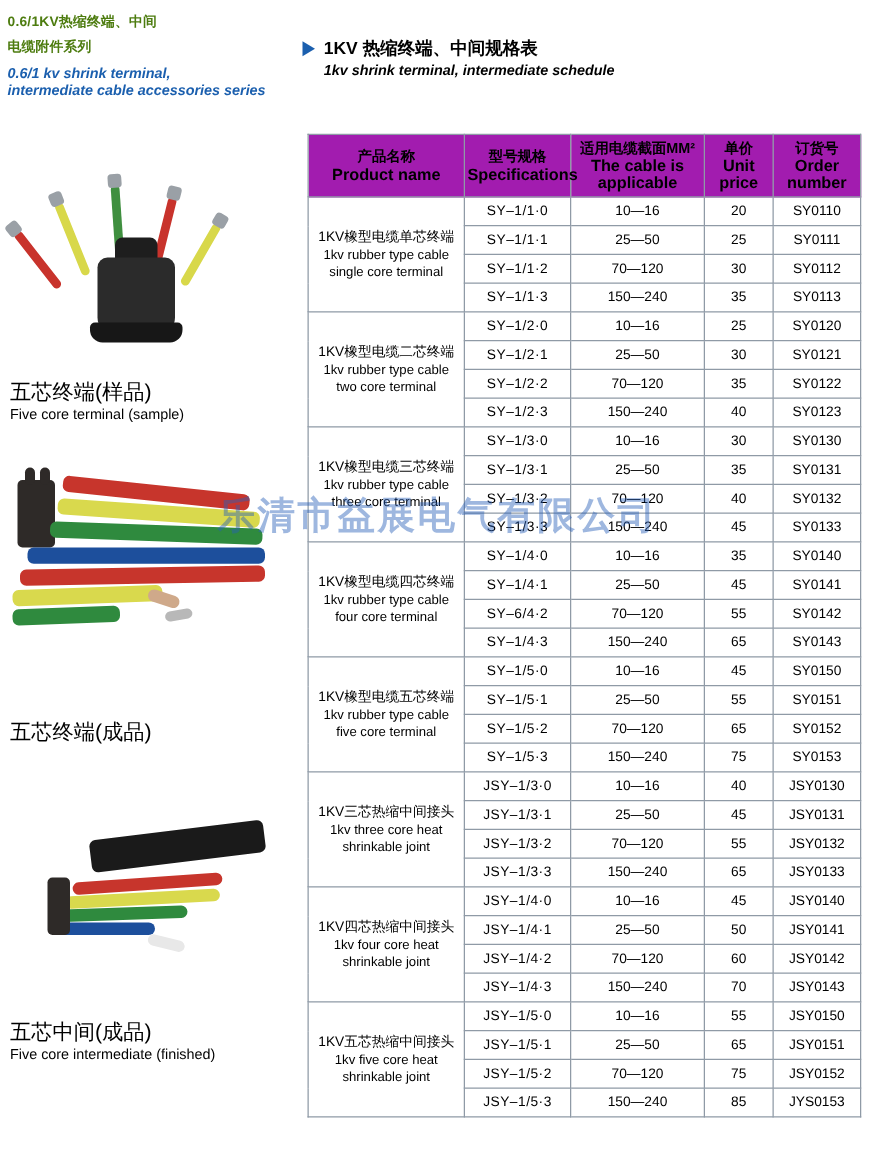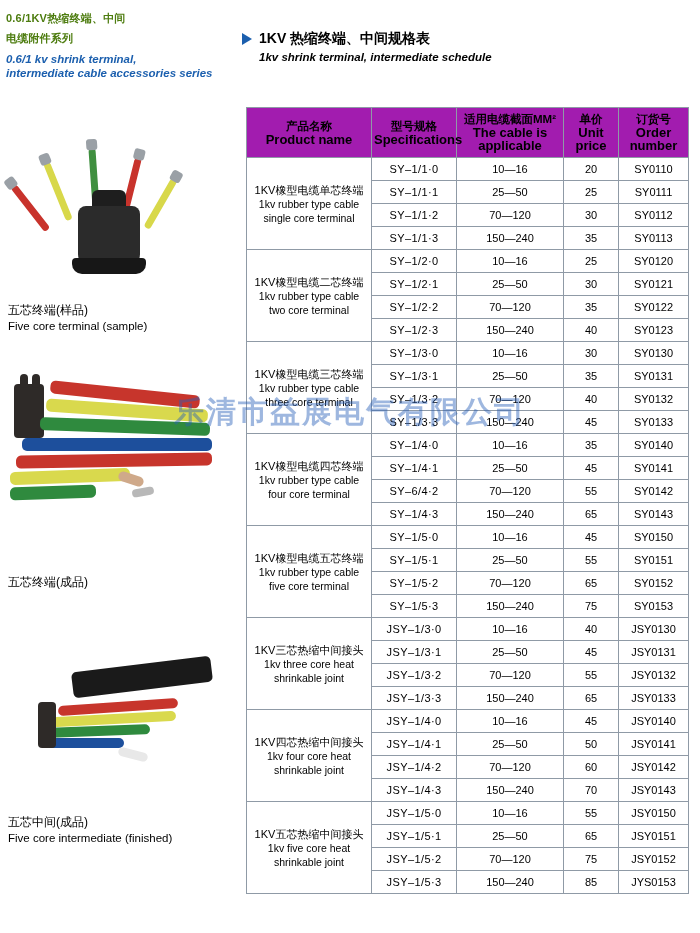--- a/index.html
+++ b/index.html
@@ -20,21 +20,21 @@
     color:#4d7c0f; font-weight:bold; font-size:11px; line-height:20px;
     letter-spacing:0.2px;
   }
   .title-en {
     color:#1b5fae; font-weight:bold; font-style:italic; font-size:11.5px;
     line-height:14px; margin-top:4px;
   }
 
   .photo-block { position:absolute; left:0; width:236px; }
   .photo { position:relative; overflow:hidden; }
-  .cap-cn { font-size:12px; color:#000; margin:4px 0 0 8px; }
+  .cap-cn { font-size:17px; color:#000; margin:4px 0 0 8px; }
   .cap-en { font-size:11.5px; color:#000; margin:1px 0 0 8px; }
 
   
   #photo1 { top:118px; }
   #photo1 .photo { height:180px; width:236px; }
   .p1-body {
     position:absolute; left:78px; top:88px; width:62px; height:62px;
     background:#2b2b2b; border-radius:8px 8px 14px 14px;
   }
   .p1-neck {

